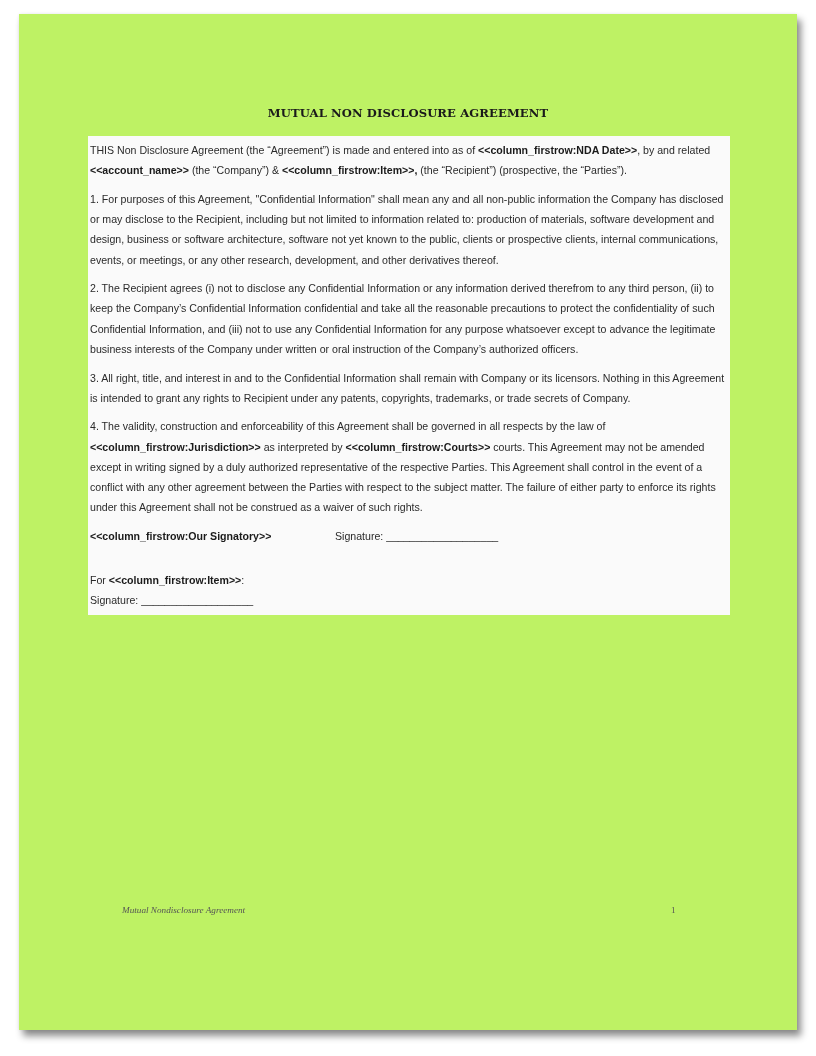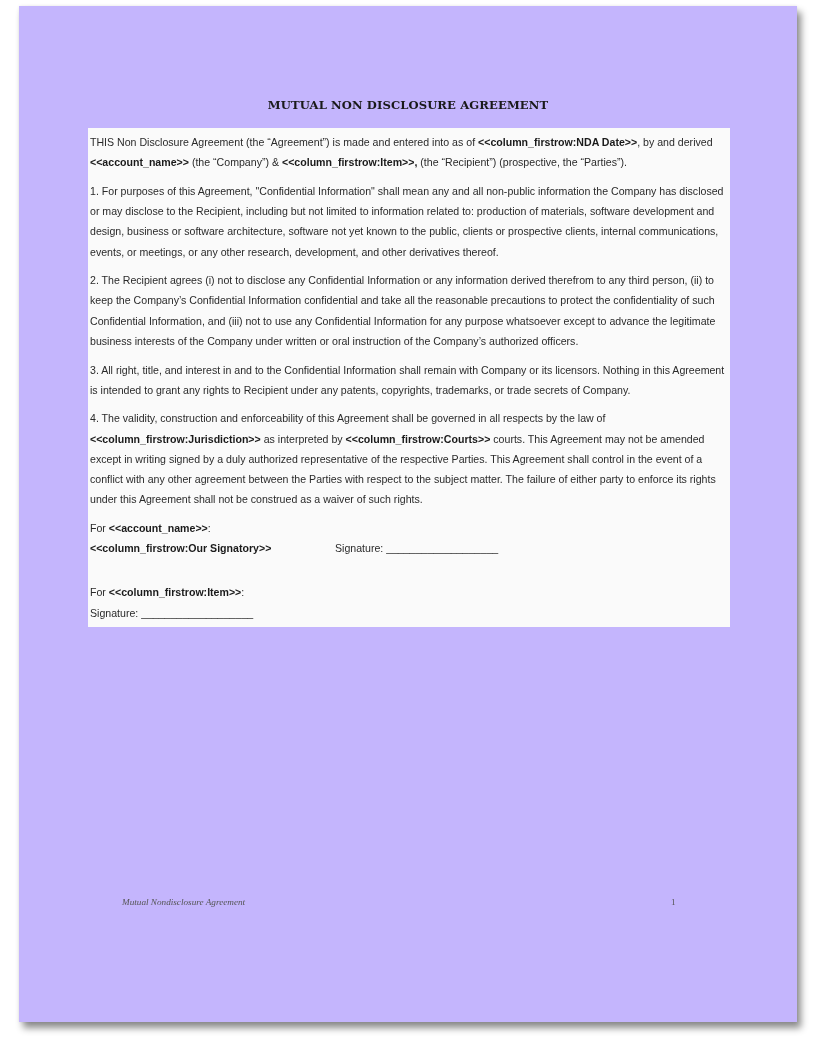--- a/index.html
+++ b/index.html
@@ -6,24 +6,24 @@
     margin: 0;
     padding: 0;
     width: 816px;
     height: 1056px;
     background: #ffffff;
     overflow: hidden;
   }
   .page {
     position: absolute;
     left: 19px;
-    top: 6px;
+    top: 14px;
     width: 778px;
     height: 1016px;
-    background: #c4b5fd;
+    background: #bef264;
     box-shadow: 4px 6px 7px rgba(0,0,0,0.45), 0 0 3px rgba(0,0,0,0.08);
   }
   .title {
     position: absolute;
     left: 0;
     top: 92px;
     width: 778px;
     text-align: center;
     font-family: "DejaVu Serif", "Liberation Serif", serif;
     font-weight: bold;
@@ -71,34 +71,33 @@
     color: #555555;
   }
 </style>
 </head>
 <body>
 
 <div class="page">
   <div class="title">MUTUAL NON DISCLOSURE AGREEMENT</div>
 
   <div class="content">
-    <p><span>THIS Non Disclosure Agreement (the “Agreement”) is made and entered into as of </span><b>&lt;&lt;column_firstrow:NDA Date&gt;&gt;</b><span>, by and derived </span><b>&lt;&lt;account_name&gt;&gt;</b><span> (the “Company”) &amp; </span><b>&lt;&lt;column_firstrow:Item&gt;&gt;,</b><span> (the “Recipient”) (prospective, the “Parties”).</span></p>
+    <p><span>THIS Non Disclosure Agreement (the “Agreement”) is made and entered into as of </span><b>&lt;&lt;column_firstrow:NDA Date&gt;&gt;</b><span>, by and related </span><b>&lt;&lt;account_name&gt;&gt;</b><span> (the “Company”) &amp; </span><b>&lt;&lt;column_firstrow:Item&gt;&gt;,</b><span> (the “Recipient”) (prospective, the “Parties”).</span></p>
 
 
     <p>1. For purposes of this Agreement, "Confidential Information" shall mean any and all non-public information the Company has disclosed or may disclose to the Recipient, including but not limited to information related to: production of materials, software development and design, business or software architecture, software not yet known to the public, clients or prospective clients, internal communications, events, or meetings, or any other research, development, and other derivatives thereof.</p>
 
     <p>2. The Recipient agrees (i) not to disclose any Confidential Information or any information derived therefrom to any third person, (ii) to keep the Company’s Confidential Information confidential and take all the reasonable precautions to protect the confidentiality of such Confidential Information, and (iii) not to use any Confidential Information for any purpose whatsoever except to advance the legitimate business interests of the Company under written or oral instruction of the Company’s authorized officers.</p>
 
     <p>3. All right, title, and interest in and to the Confidential Information shall remain with Company or its licensors. Nothing in this Agreement is intended to grant any rights to Recipient under any patents, copyrights, trademarks, or trade secrets of Company.</p>
 
     <p><span>4. The validity, construction and enforceability of this Agreement shall be governed in all respects by the law of </span><b>&lt;&lt;column_firstrow:Jurisdiction&gt;&gt;</b><span> as interpreted by </span><b>&lt;&lt;column_firstrow:Courts&gt;&gt;</b><span> courts. This Agreement may not be amended except in writing signed by a duly authorized representative of the respective Parties. This Agreement shall control in the event of a conflict with any other agreement between the Parties with respect to the subject matter. The failure of either party to enforce its rights under this Agreement shall not be construed as a waiver of such rights.</span></p>
 
 
     <div class="sig-block">
-      <div><span>For </span><b>&lt;&lt;account_name&gt;&gt;</b><span>:</span></div>
       <div class="sig-row">
         <span class="signatory">&lt;&lt;column_firstrow:Our Signatory&gt;&gt;</span>
         <span class="sig-label">Signature: ___________________</span>
       </div>
     </div>
 
     <div class="sig-block last">
       <div><span>For </span><b>&lt;&lt;column_firstrow:Item&gt;&gt;</b><span>:</span></div>
       <div class="sig-row">
         <span class="sig-label">Signature: ___________________</span>

